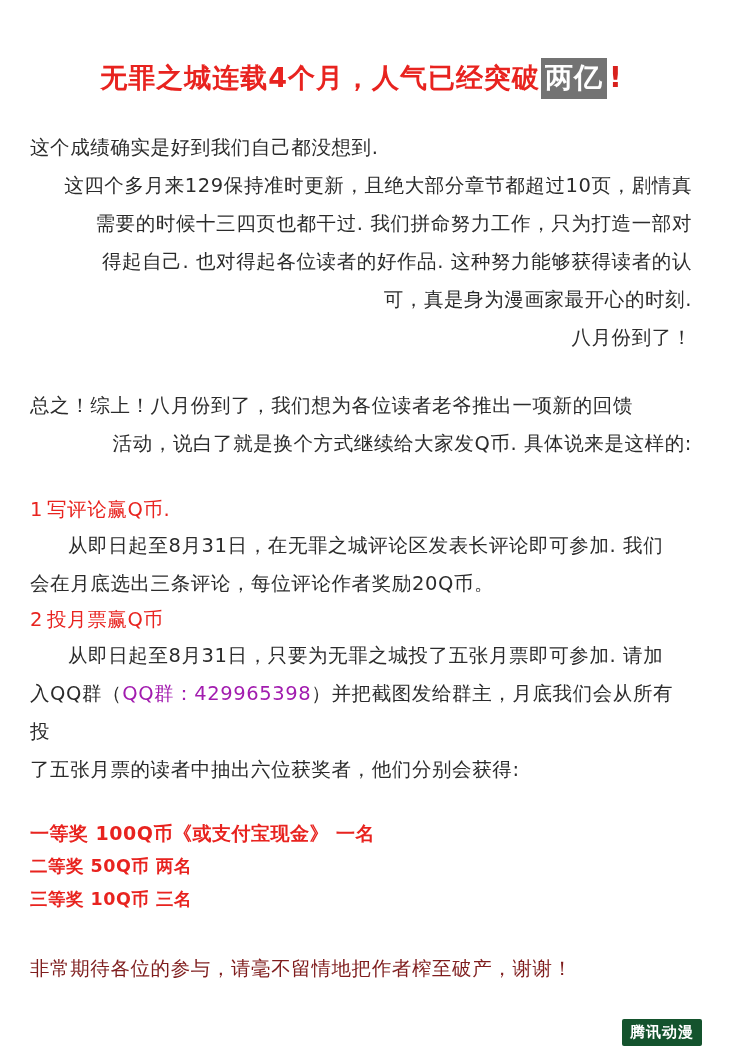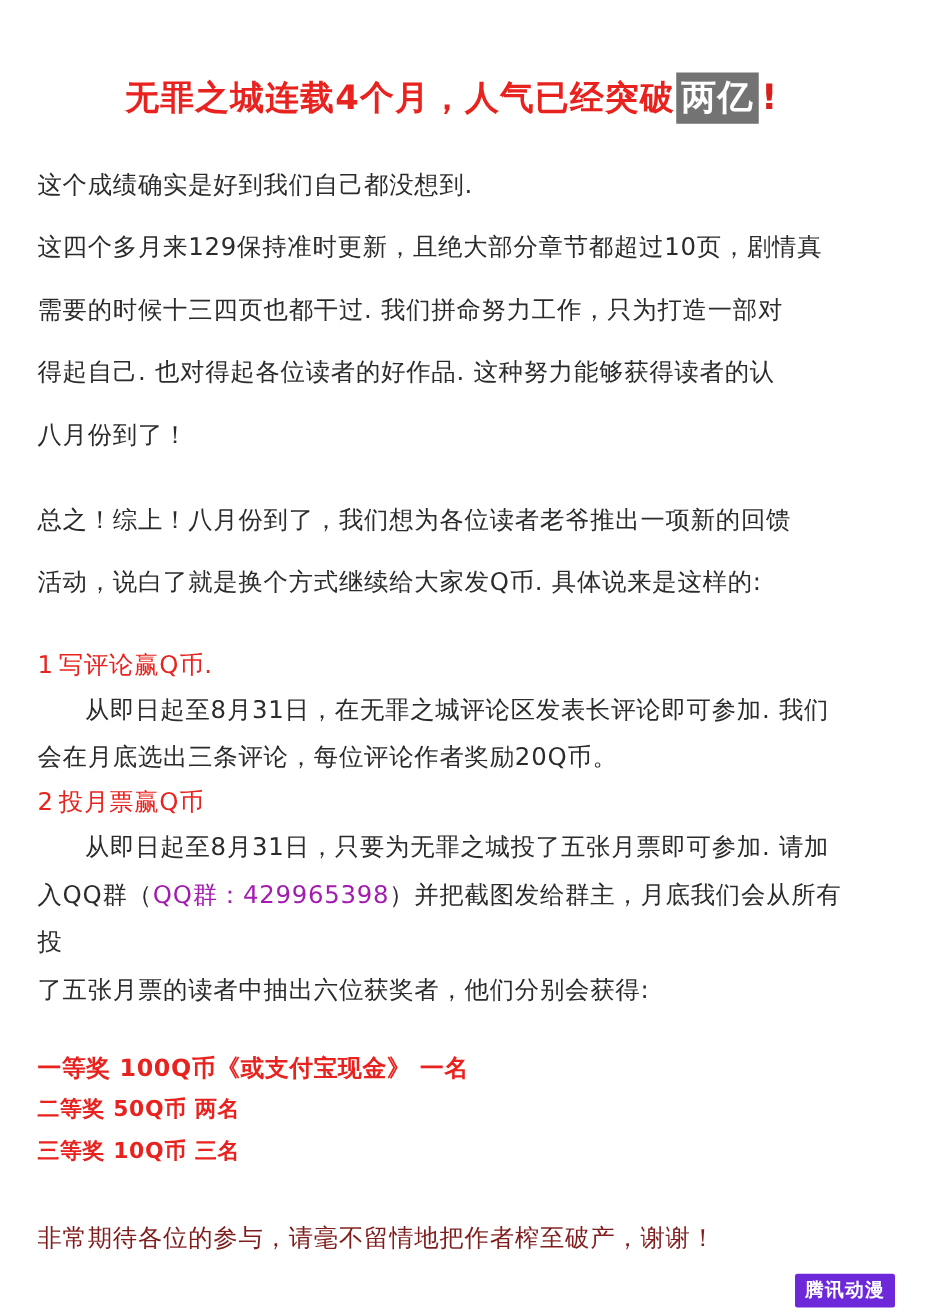--- a/index.html
+++ b/index.html
@@ -57,21 +57,21 @@
   
   .body {
     color: #2b2b2b;
     font-size: 19.5px;
     line-height: 38px;
     letter-spacing: 0.6px;
   }
   .para {
     margin: 0 0 0 0;
   }
-  .para + .para { margin-top: 12px; }
+  .para + .para { margin-top: 0; text-align: right; }
   .spacer-lg { height: 30px; }
 
   
   .red-head {
     color: #e8231f;
     font-size: 19.5px;
     line-height: 34px;
     letter-spacing: 0.6px;
     font-weight: normal;
   }
@@ -105,23 +105,23 @@
     margin-top: 34px;
     color: #7f1d1d;
     font-size: 19.5px;
     line-height: 38px;
     letter-spacing: 0.6px;
   }
 
   
   .watermark {
     position: absolute;
-    right: 6px;
+    right: 20px;
     bottom: 6px;
-    background: #6d28d9;
+    background: #14532d;
     color: #ffffff;
     font-size: 15px;
     letter-spacing: 1px;
     padding: 4px 8px;
     border-radius: 2px;
     font-weight: bold;
   }
 </style>
 </head>
 <body>
@@ -132,20 +132,21 @@
     <span class="title-main">无罪之城连载4个月，人气已经突破</span>
       <span class="title-highlight">两亿</span>
       <span class="title-bang">!</span>
   </div>
 
   <div class="body">
     <div class="para">这个成绩确实是好到我们自己都没想到.</div>
     <div class="para">这四个多月来129保持准时更新，且绝大部分章节都超过10页，剧情真</div>
     <div class="para">需要的时候十三四页也都干过. 我们拼命努力工作，只为打造一部对</div>
     <div class="para">得起自己. 也对得起各位读者的好作品. 这种努力能够获得读者的认</div>
+    <div class="para">可，真是身为漫画家最开心的时刻.</div>
     <div class="para">八月份到了！</div>
 
     <div class="spacer-lg"></div>
 
     <div class="para">总之！综上！八月份到了，我们想为各位读者老爷推出一项新的回馈</div>
     <div class="para">活动，说白了就是换个方式继续给大家发Q币. 具体说来是这样的:</div>
   </div>
 
   <div class="spacer-lg"></div>
 

